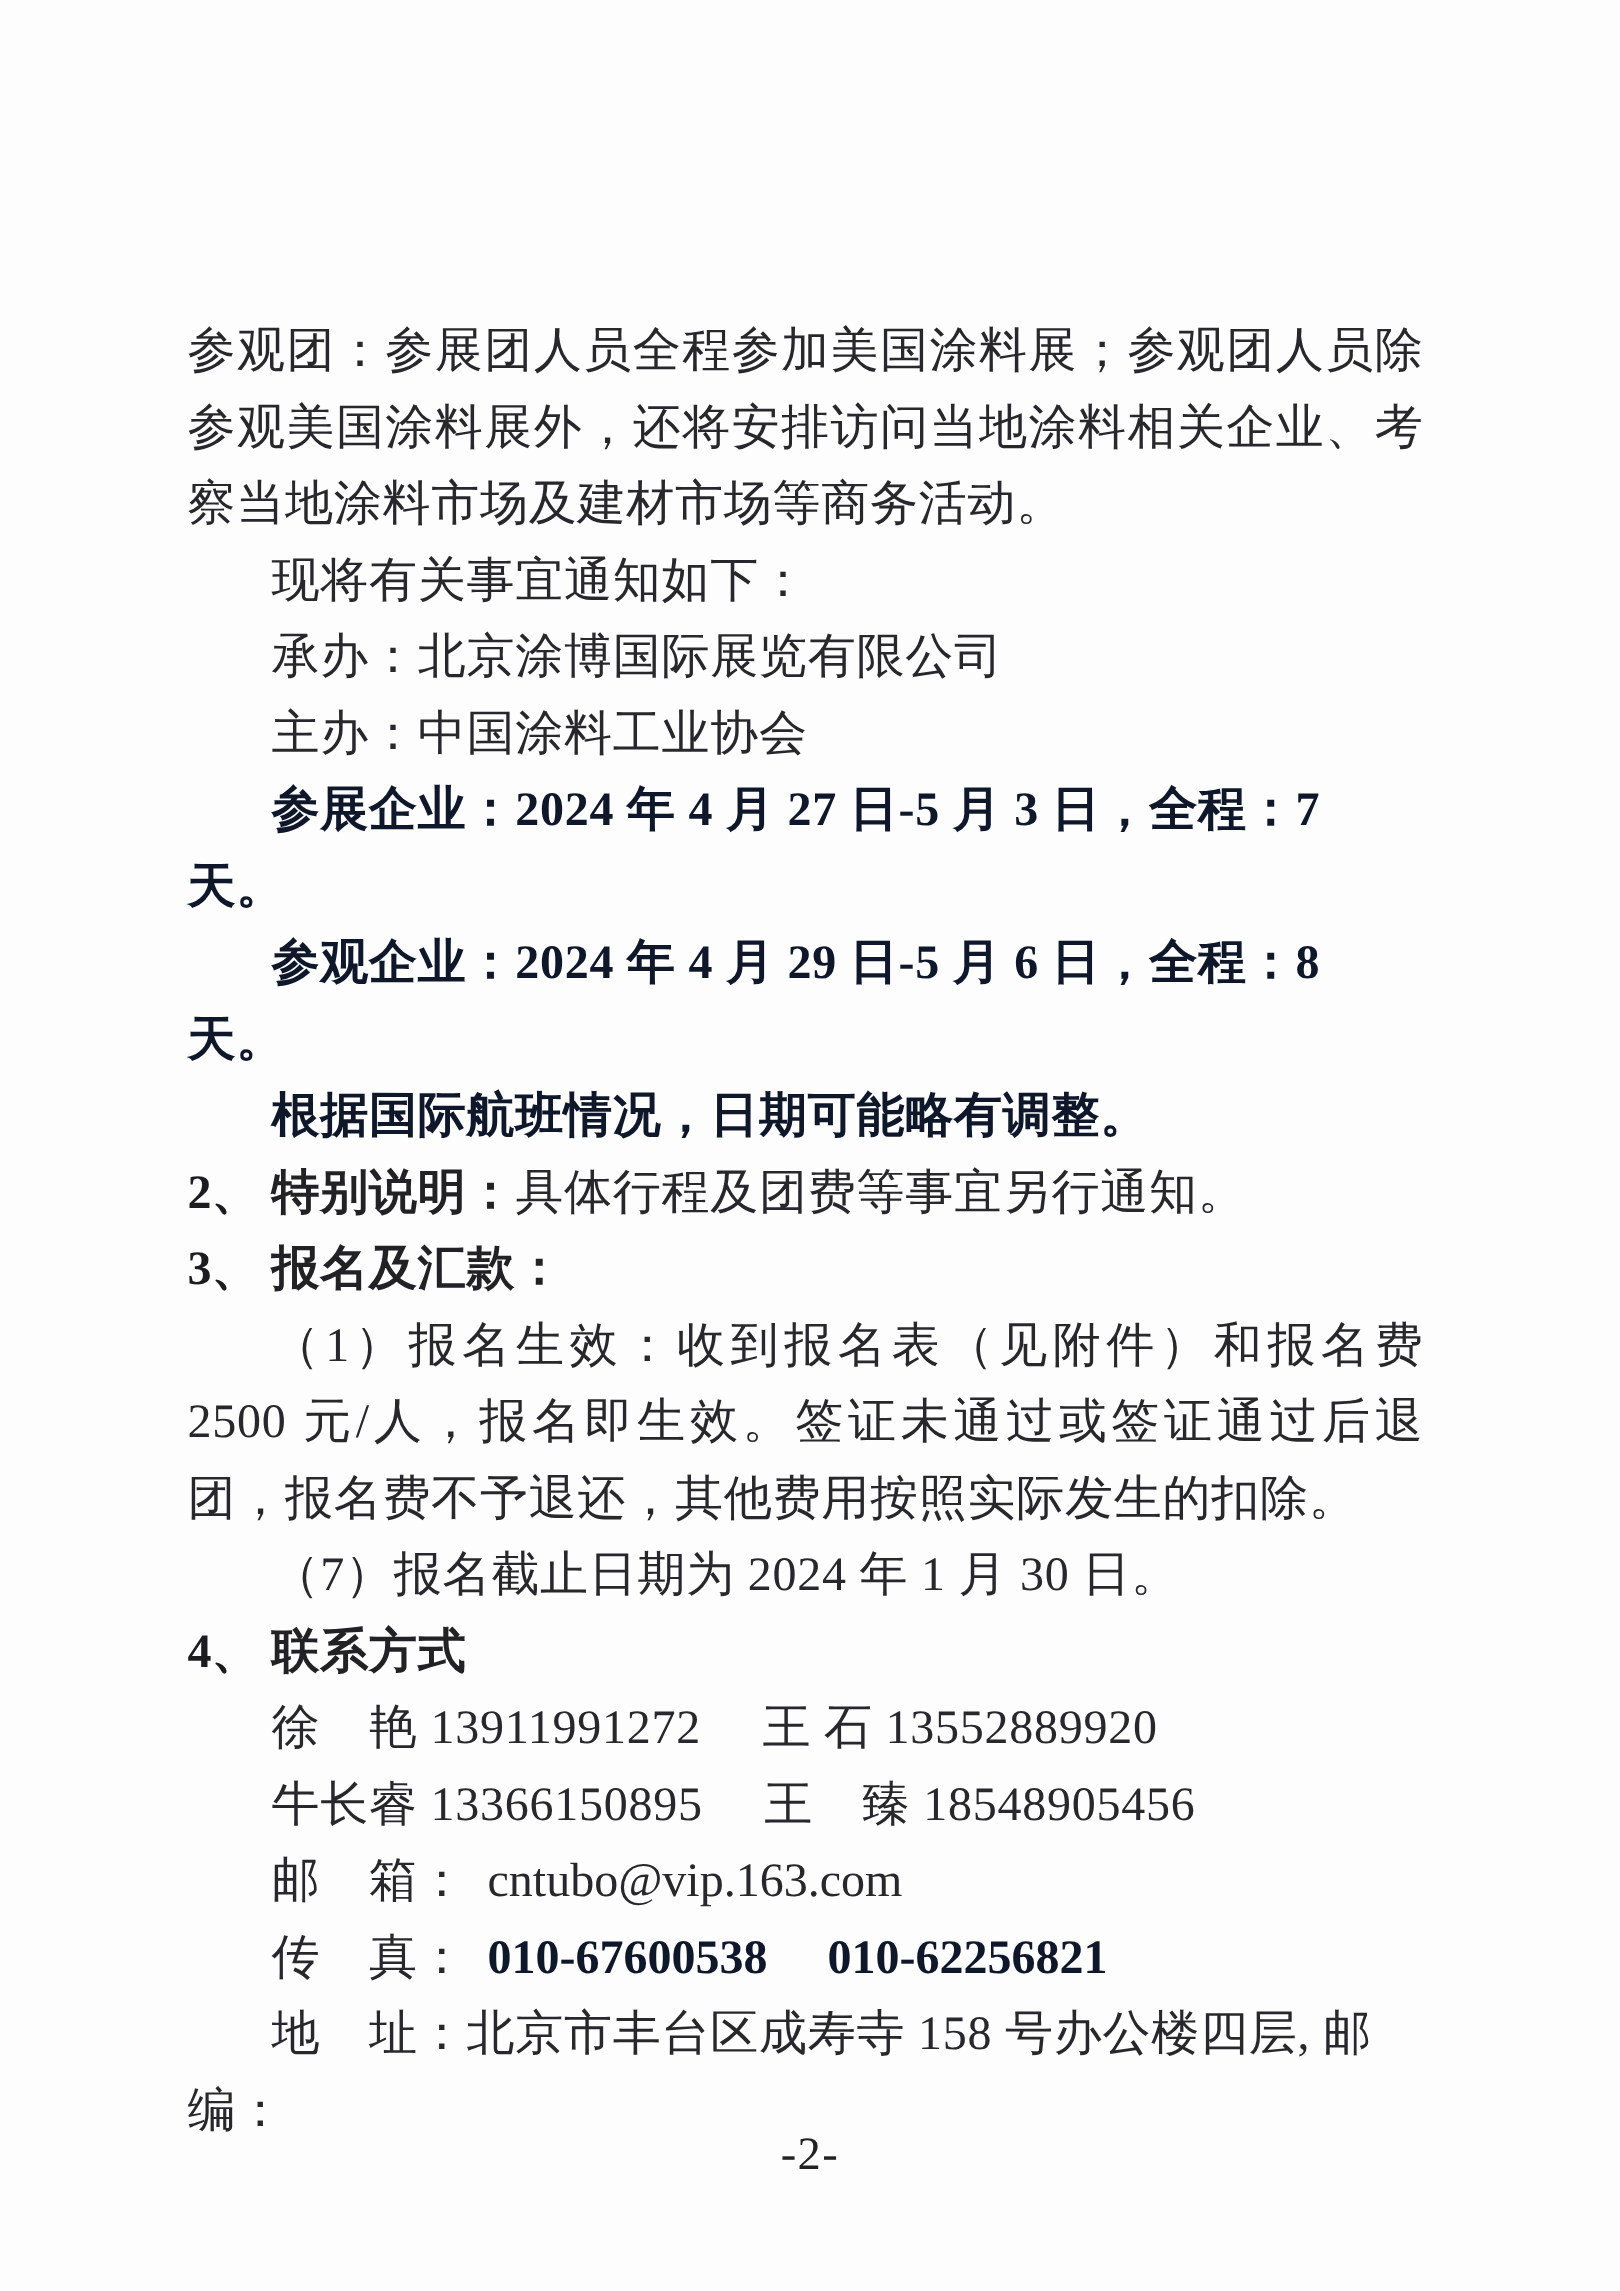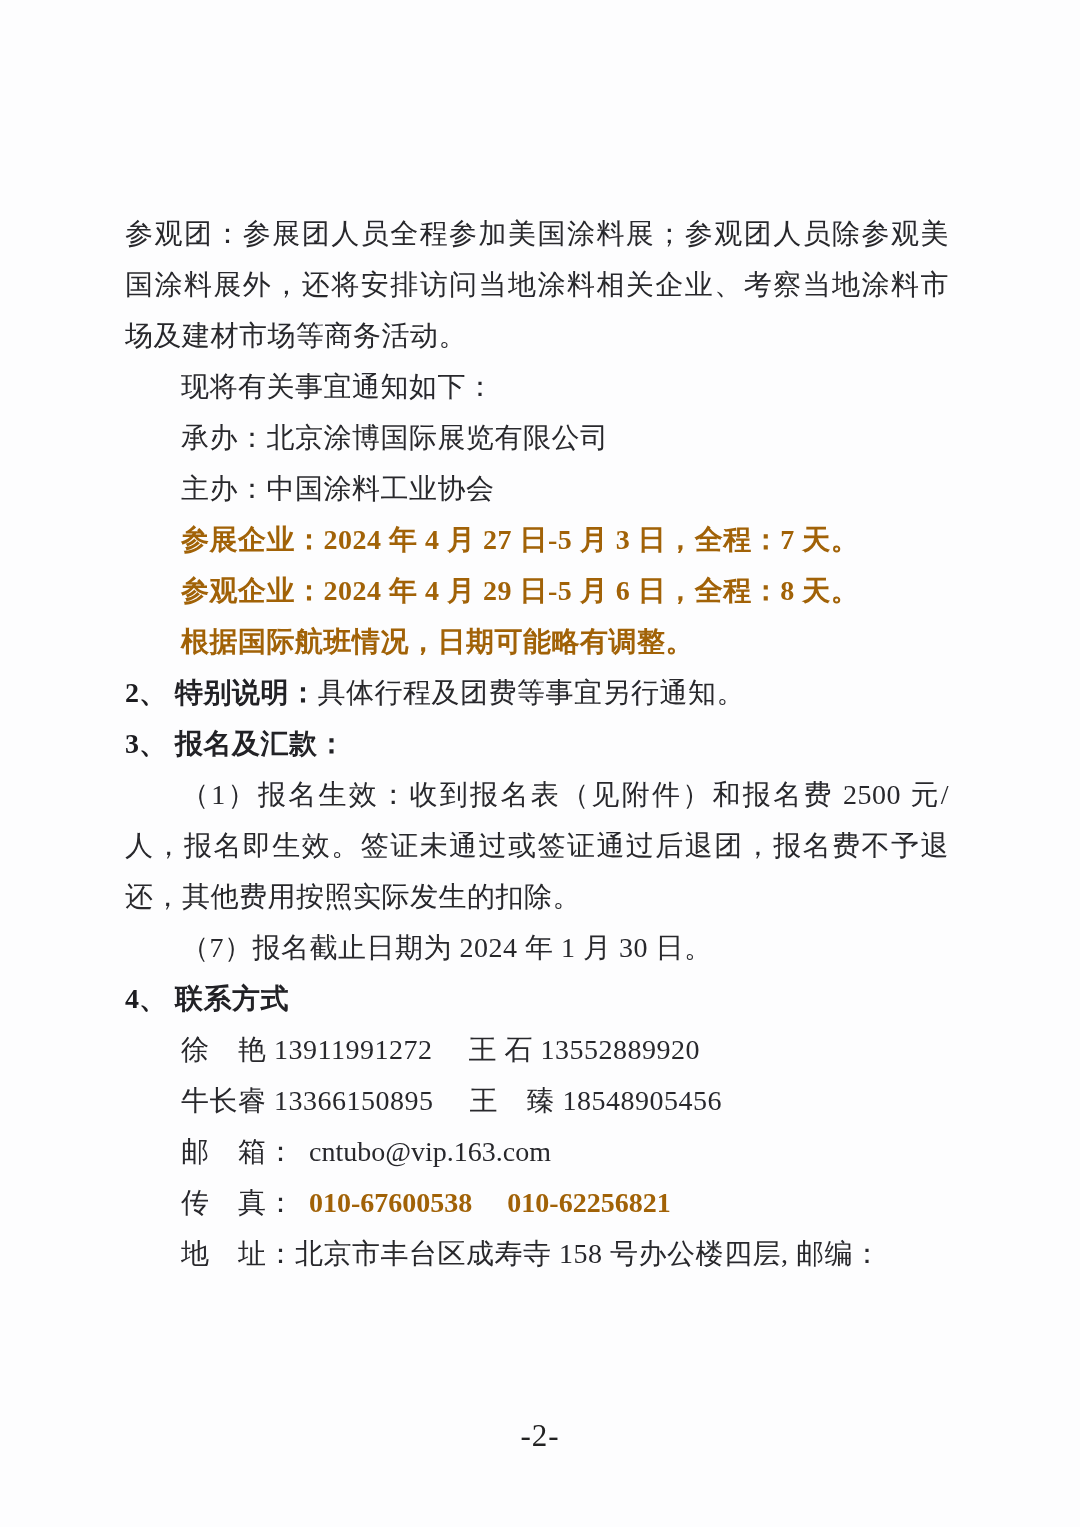--- a/index.html
+++ b/index.html
@@ -10,33 +10,33 @@
     margin: 0 auto;
     background: #fdfdfe;
     overflow: hidden;
     font-family: "Liberation Serif", "DejaVu Serif", serif;
   }
   .content {
     position: absolute;
     left: 125px;
     top: 208px;
     width: 824px;
-    font-size: 28px;
+    font-size: 32px;
     line-height: 51px;
     color: #28282c;
     letter-spacing: 0.5px;
   }
   .content p { margin: 0; }
   .para-justify {
     text-align: justify;
     text-justify: inter-ideograph;
   }
   .first-indent { text-indent: 56px; }
   .line-indent { text-indent: 56px; }
-  .bold { font-weight: 700; color: #a16207; }
+  .bold { font-weight: 700; color: #0f172a; }
   .section-head .num {
     font-weight: 700;
     color: #1c1c20;
     margin-right: 8px;
     letter-spacing: 0;
   }
   .section-head .title { font-weight: 700; color: #222226; }
   .section-head .after-title { font-weight: 400; margin-top: 27px; }
   .wide-gap { margin-right: 22px; }
   .value { margin-left: 14px; letter-spacing: 0; margin-top: 32px; }

